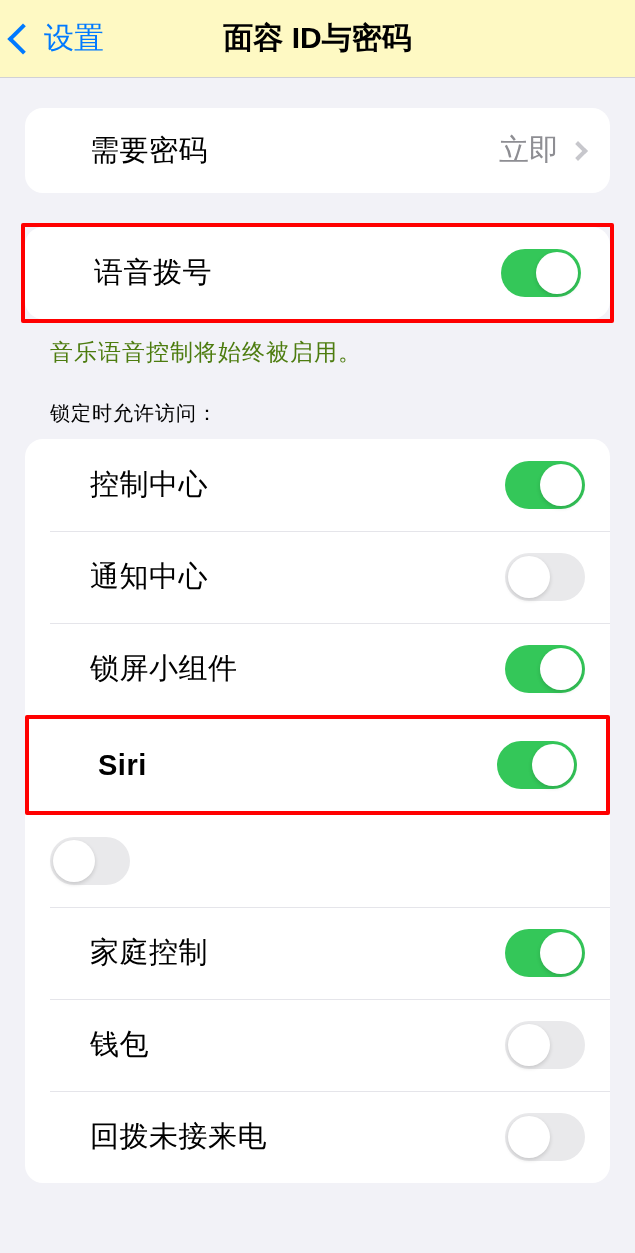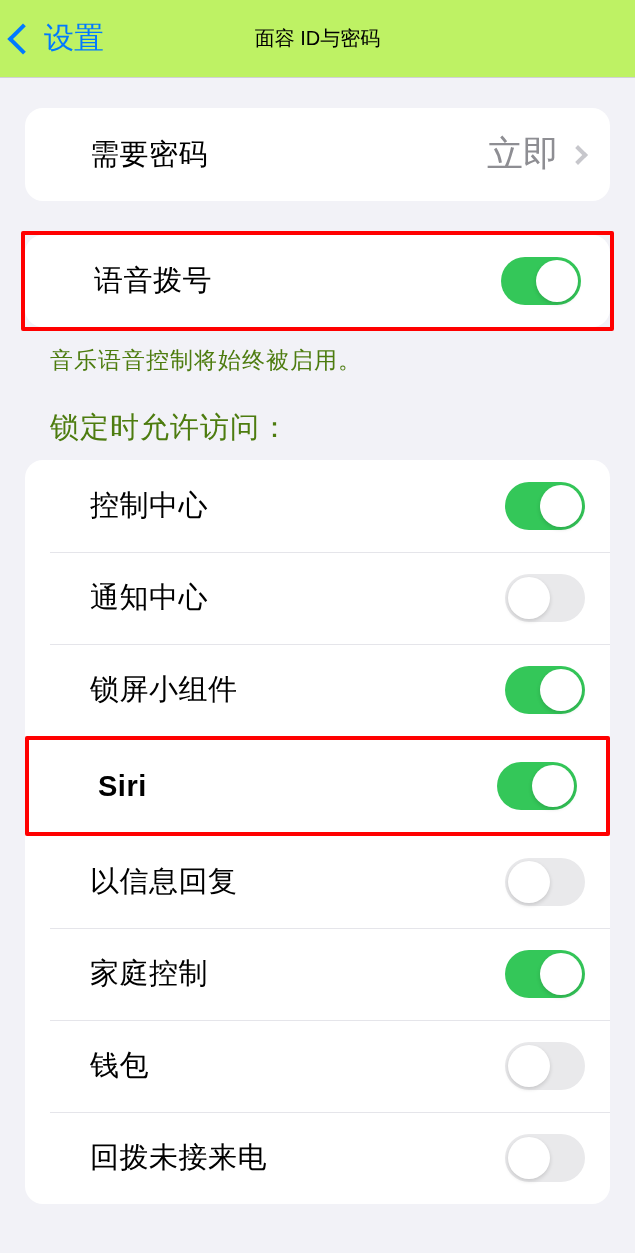--- a/index.html
+++ b/index.html
@@ -5,21 +5,21 @@
     * { margin: 0; padding: 0; box-sizing: border-box; }
     body {
       font-family: -apple-system, BlinkMacSystemFont, "Helvetica Neue", sans-serif;
       background: #f2f2f7;
       width: 635px;
       height: 1253px;
       overflow: hidden;
     }
     .nav-bar {
       height: 78px;
-      background: #bef264;
+      background: #fef9c3;
       display: flex;
       align-items: center;
       position: relative;
       border-bottom: 1px solid #d1d1d6;
     }
     .back-btn {
       display: flex;
       align-items: center;
       padding-left: 12px;
       color: #007aff;
@@ -32,22 +32,22 @@
       height: 22px;
       border-left: 4px solid #007aff;
       border-bottom: 4px solid #007aff;
       transform: rotate(45deg);
       margin-right: 10px;
     }
     .nav-title {
       position: absolute;
       left: 50%;
       transform: translateX(-50%);
-      font-size: 20px;
-      font-weight: 400;
+      font-size: 30px;
+      font-weight: 700;
       color: #000;
     }
     .content { padding: 0 25px; }
     .group {
       background: #fff;
       border-radius: 18px;
       margin-top: 30px;
       overflow: hidden;
     }
     .row {
@@ -72,21 +72,21 @@
       color: #000;
       letter-spacing: 0.5px;
       margin-left: 40px;
     }
     .row-right {
       display: flex;
       align-items: center;
       gap: 12px;
     }
     .row-value {
-      font-size: 36px;
+      font-size: 30px;
       color: #8e8e93;
     }
     .chevron-right {
       display: inline-block;
       width: 14px;
       height: 14px;
       border-right: 4px solid #c7c7cc;
       border-top: 4px solid #c7c7cc;
       transform: rotate(45deg);
     }
@@ -111,22 +111,22 @@
     .toggle.on .toggle-knob { right: 3px; }
     .toggle.off .toggle-knob { left: 3px; }
     .footer-text {
       font-size: 23px;
       color: #4d7c0f;
       padding: 14px 25px 0 25px;
       line-height: 1.35;
       letter-spacing: 1px;
     }
     .header-text {
-      font-size: 29px;
-      color: #4d7c0f;
+      font-size: 20px;
+      color: #000000;
       padding: 32px 25px 8px 25px;
       letter-spacing: 1px;
     }
     .group.after-header { margin-top: 4px; }
     .highlight-box {
       border: 4px solid #ff0000;
       border-radius: 2px;
       margin: 0 -4px;
     }
     .highlight-box .row { padding-left: 29px; padding-right: 29px; }
@@ -193,21 +193,20 @@
       </div>
       <div class="highlight-box" style="margin: 0px; font-weight: bold;">
         <div class="row">
           <span class="row-label">Siri</span>
           <div class="toggle on">
             <div class="toggle-knob"></div>
           </div>
         </div>
       </div>
       <div class="row">
-        <span class="row-label">以信息回复</span>
         <div class="toggle off">
           <div class="toggle-knob"></div>
         </div>
       </div>
       <div class="row">
         <span class="row-label">家庭控制</span>
         <div class="toggle on">
           <div class="toggle-knob"></div>
         </div>
       </div>

